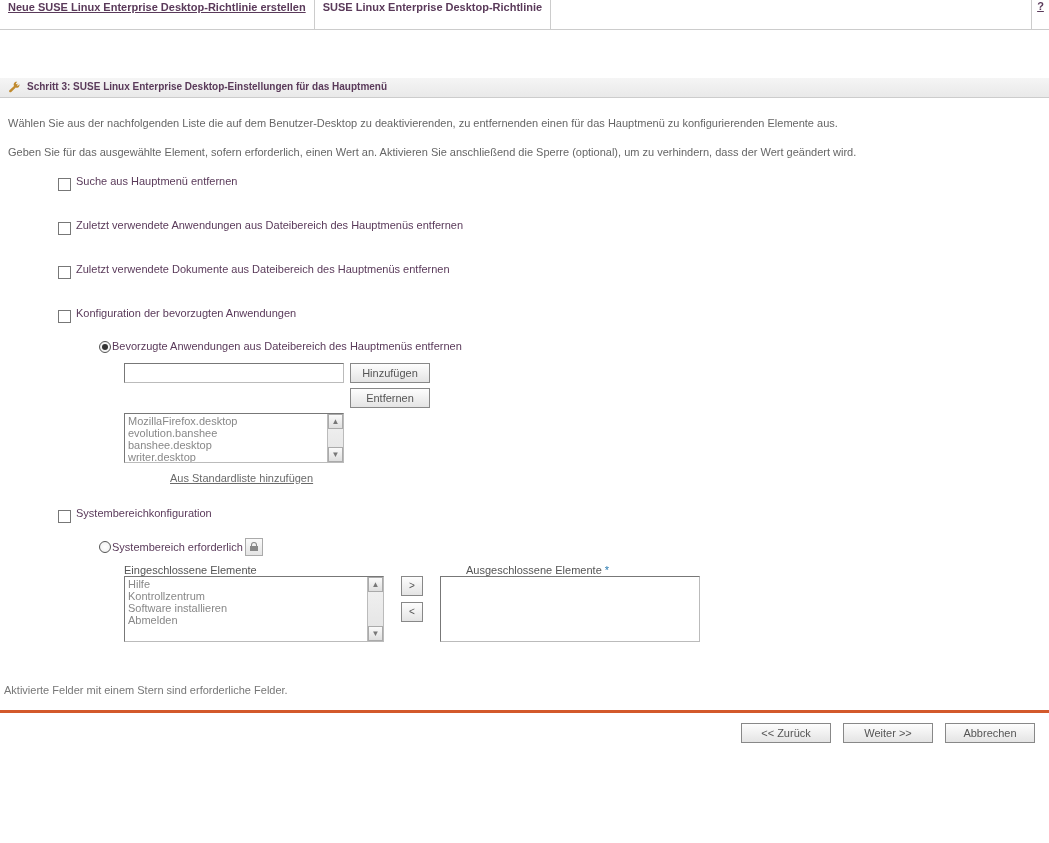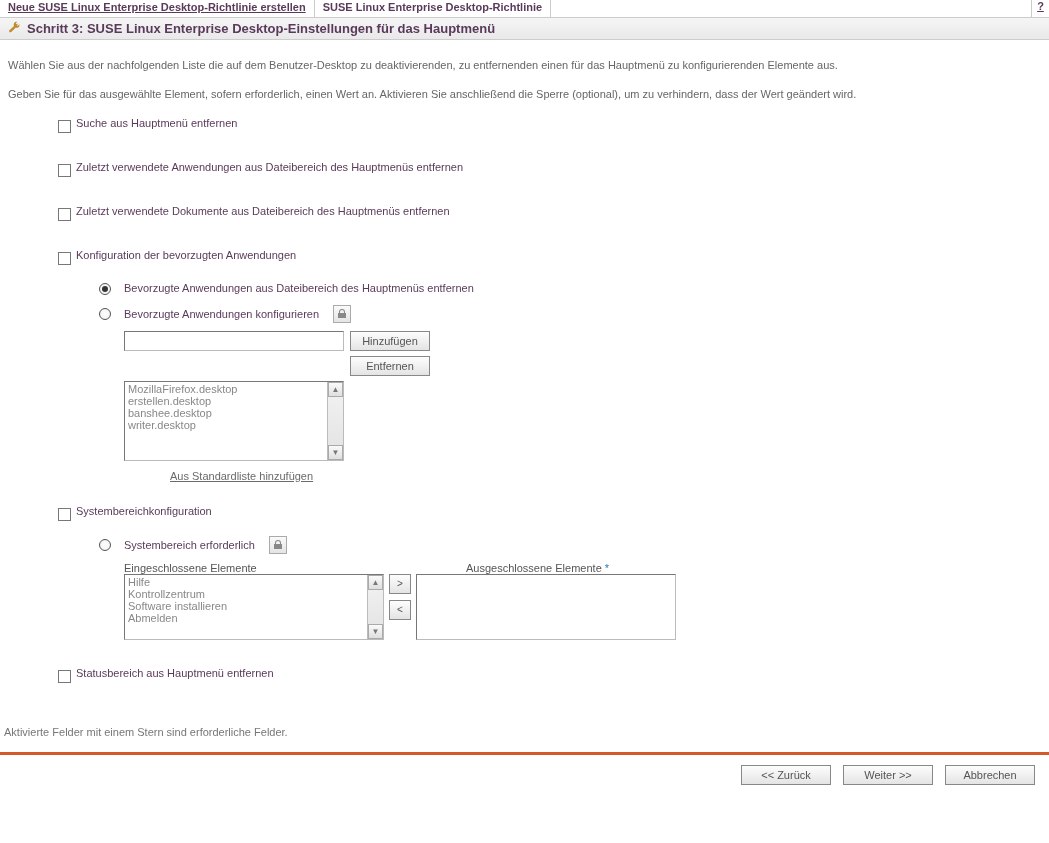--- a/index.html
+++ b/index.html
@@ -8,89 +8,89 @@
     font-family: Verdana, Arial, sans-serif;
     font-size: 11px;
     color: #4a4a4a;
     background: #fff;
     width: 1049px;
   }
   .breadcrumb {
     border-bottom: 1px solid #ccc;
     display: flex;
     align-items: stretch;
-    height: 18px;
+    height: 30px;
     font-size: 11px;
   }
   .breadcrumb .crumb {
     padding: 1px 8px 0 8px;
     border-right: 1px solid #ccc;
     color: #5a3a5a;
     font-weight: bold;
     white-space: nowrap;
   }
   .breadcrumb .crumb.link { text-decoration: underline; cursor: pointer; }
   .breadcrumb .spacer { flex: 1; }
   .breadcrumb .help {
     width: 18px; text-align: center; font-weight: bold; color: #5a3a5a;
     border-left: 1px solid #ccc; cursor: pointer; text-decoration: underline;
   }
   .step-bar {
     background: linear-gradient(#f5f5f5,#e9e9e9);
     border-bottom: 1px solid #ccc;
     padding: 3px 8px;
-    font-size: 13px;
+    font-size: 10px;
     font-weight: bold;
     color: #5a3a5a;
-    display: flex; align-items: flex-start; gap: 6px;
+    display: flex; align-items: flex-start; gap: 6px; margin-top: 48px;
   }
   .step-bar .tool-icon svg { width: 13px; height: 13px; display:block; }
   .content { padding: 18px 8px 10px 8px; color: #666; }
   .content p { margin: 0 0 14px 0; line-height: 1.35; }
 
   .options { padding: 0 0 0 46px; }
   .opt-row { display:flex; align-items:flex-start; margin-bottom: 22px; }
   .opt-row.tight { margin-bottom: 10px; }
   .opt-row .cb { width: 22px; padding-top:1px; }
   .opt-row .lbl { color:#5a3a5a; padding-top:1px; }
 
   .sub { margin-left: 30px; }
-  .radio-row { display:flex; align-items:center; margin-bottom: 8px; gap:12px; margin-left:10px;}
+  .radio-row { display:flex; align-items:center; margin-bottom: 8px; gap:0; margin-left:10px;}
   .radio-row .rb { width: 18px; }
   .radio-row .rlbl { color:#5a3a5a; }
   .lock-icon { display:inline-flex; width:18px; height:18px; border:1px solid #aaa;
     background:linear-gradient(#fafafa,#e4e4e4); align-items:center; justify-content:center;
     margin-left:2px; cursor:pointer;}
   .lock-icon svg { width:10px; height:10px; }
 
   .cfg-block { margin-left: 40px; }
   .text-in {
     width: 220px; height: 20px; border:1px solid #777; border-right-color:#bbb; border-bottom-color:#bbb;
     padding: 2px 4px; font-family:inherit; font-size:11px;
   }
   .btn {
     min-width: 80px; height: 20px; font-size:11px; font-family:inherit;
     border:1px solid #888; background:linear-gradient(#fdfdfd,#e4e4e4);
     color:#555; cursor:pointer; padding:0 10px;
   }
   .cfg-row { display:flex; gap:6px; margin-bottom:5px; align-items:flex-start; }
   .listbox {
-    width: 220px; height: 80px; border:1px solid #777; border-right-color:#bbb; border-bottom-color:#bbb;
+    width: 220px; height: 50px; border:1px solid #777; border-right-color:#bbb; border-bottom-color:#bbb;
     background:#fff; overflow:hidden; position:relative; padding:1px 0 0 3px; font-size:11px; color:#888;
   }
   .listbox .sbar { position:absolute; right:0; top:0; bottom:0; width:16px;
     background:linear-gradient(#f3f3f3,#e2e2e2); border-left:1px solid #bbb; display:flex;
     flex-direction:column; justify-content:space-between;}
   .sbar .arrow { height:15px; display:flex; align-items:center; justify-content:center;
     border:1px solid #aaa; margin:0; background:linear-gradient(#fafafa,#dfdfdf); font-size:8px; color:#777;}
   .std-link { color:#6a6a6a; text-decoration:underline; cursor:pointer; display:inline-block; margin:4px 0 0 46px;}
 
   .dual-label-row { display:flex; gap:30px; margin-left:40px; margin-top:4px;}
   .dual-label-row .dl { color:#555; }
-  .dual-row { display:flex; gap:5px; margin-left:40px; align-items:flex-start; }
+  .dual-row { display:flex; gap:17px; margin-left:40px; align-items:flex-start; }
   .listbox2 { width: 260px; height: 66px; }
   .movebtns { display:flex; flex-direction:column; gap:6px; padding-top:0; }
   .mini-btn { width:22px; height:20px; border:1px solid #888; background:linear-gradient(#fdfdfd,#e4e4e4);
     font-size:10px; color:#555; cursor:pointer; text-align:center; padding:0;}
   .asterisk { color:#2a7ab0; }
 
   .footnote { padding: 6px 4px 14px 4px; color:#777; }
 
   .sep { height:3px; background:#d3592b; margin: 0; }
   .footer { display:flex; justify-content:flex-end; gap:12px; padding:10px 14px 18px 0; }
@@ -150,42 +150,33 @@
 
     <div class="opt-row tight">
       <span class="cb"><input type="checkbox" class="win" style=""></span>
       <span class="lbl">Konfiguration der bevorzugten Anwendungen</span>
     </div>
     <div class="sub">
       <div class="radio-row">
         <span class="rb"><input type="radio" class="win" name="fav" checked="" style=""></span>
         <span class="rlbl">Bevorzugte Anwendungen aus Dateibereich des Hauptmenüs entfernen</span>
       </div>
-      <div class="radio-row">
-        <span class="rb"><input type="radio" class="win" name="fav" style=""></span>
-        <span class="rlbl">Bevorzugte Anwendungen konfigurieren</span>
-        <span class="lock-icon">
-          <svg viewBox="0 0 10 10">
-              <path fill="#888" d="M2 4V3a3 3 0 016 0v1h1v5H1V4h1zm1 0h4V3a2 2 0 00-4 0v1z"></path>
-            </svg>
-        </span>
-      </div>
       <div class="cfg-block">
         <div class="cfg-row">
           <input type="text" class="text-in" style="">
           <button class="btn">Hinzufügen</button>
         </div>
         <div class="cfg-row">
           <span style="width:220px"></span>
           <button class="btn">Entfernen</button>
         </div>
         <div class="cfg-row">
           <div class="listbox">
             <div>MozillaFirefox.desktop</div>
-            <div>erstellen.desktop</div>
+            <div>evolution.banshee</div>
             <div>banshee.desktop</div>
             <div>writer.desktop</div>
             <div class="sbar">
               <div class="arrow">▲</div>
               <div class="arrow">▼</div>
             </div>
           </div>
         </div>
         <a class="std-link">Aus Standardliste hinzufügen</a>
       </div>
@@ -232,24 +223,20 @@
           <button class="mini-btn">&lt;</button>
         </div>
         <div class="listbox listbox2">
           
         </div>
       </div>
     </div>
 
     <div style="height:26px"></div>
 
-    <div class="opt-row">
-      <span class="cb"><input type="checkbox" class="win" style=""></span>
-      <span class="lbl">Statusbereich aus Hauptmenü entfernen</span>
-    </div>
 
   </div>
 </div>
 
 <div class="footnote">Aktivierte Felder mit einem Stern sind erforderliche Felder.</div>
 
 <div class="sep"></div>
 
 <div class="footer">
   <button class="btn">&lt;&lt; Zurück</button>

